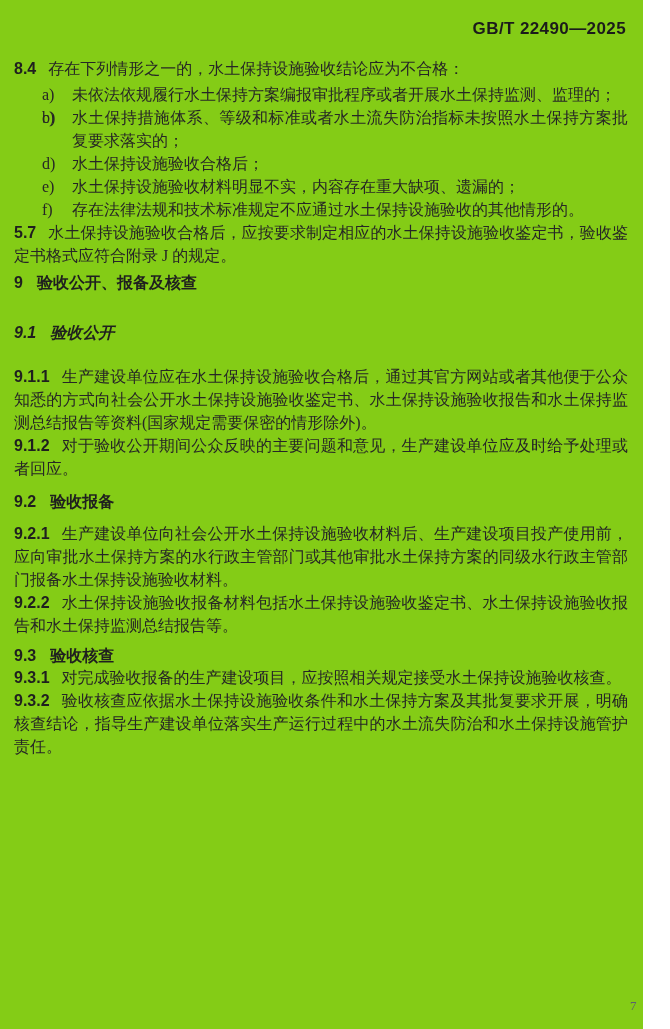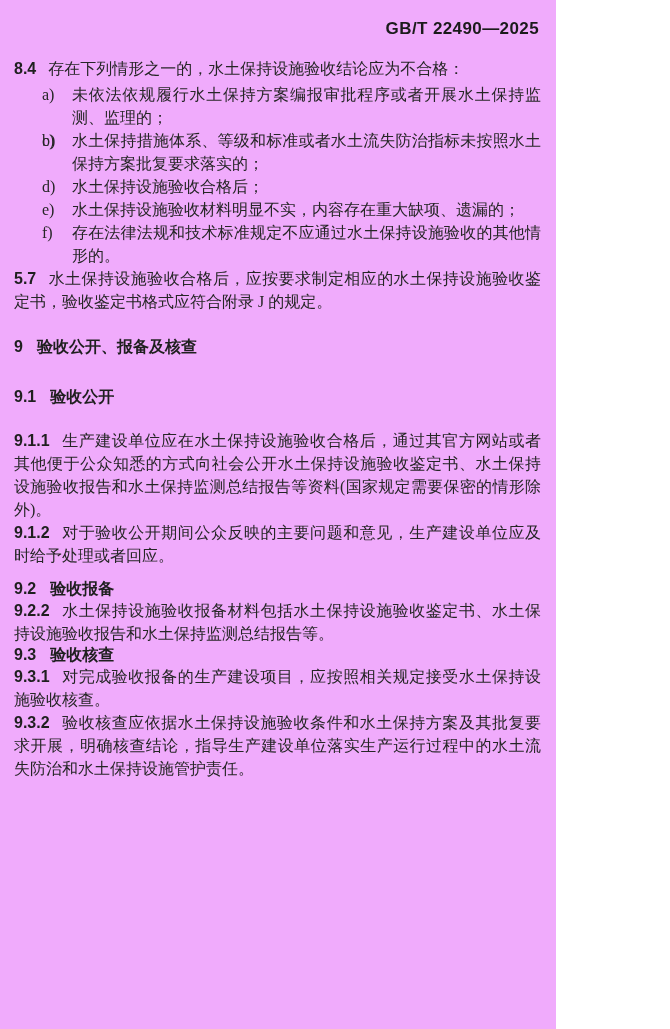--- a/index.html
+++ b/index.html
@@ -1,21 +1,21 @@
 <!DOCTYPE html>
 <html><head>
 <meta charset="utf-8">
 <style>
   * { margin: 0; padding: 0; box-sizing: border-box; }
   html, body { background: #ffffff; }
   .page {
     position: relative;
-    width: 556px;
+    width: 643px;
     height: 1029px;
-    background: #f0abfc;
+    background: #84cc16;
     font-family: "Liberation Serif", "DejaVu Serif", serif;
     color: #262626;
     overflow: hidden;
   }
   .content {
     position: absolute;
     left: 14px;
     right: 15px;
     top: 0;
   }
@@ -62,24 +62,24 @@
     font-size: 16px;
   }
   h2.section-heading, h3.subsection-heading {
     font-family: "Liberation Sans", "DejaVu Sans", sans-serif;
     font-weight: 700;
     font-size: 16px;
     line-height: 20px;
     color: #1f1f1f;
   }
   .section-num { padding-right: 14px; }
-  .h-9   { margin-top: 24px; }
-  .h-91  { margin-top: 30px; }
+  .h-9   { margin-top: 6px; }
+  .h-91  { margin-top: 30px; font-style: italic; }
   .h-92  { margin-top: 12px; }
-  .h-93  { }
+  .h-93  { margin-top: 9px; }
   .p-911 { margin-top: 22px; }
   .p-921 { margin-top: 10px; }
   .p-931 { margin-top: 0; }
   .page-number {
     position: absolute;
     left: 630px;
     top: 998px;
     font-size: 13px;
     line-height: 16px;
     color: #5a6170;
@@ -110,20 +110,21 @@
     <h2 class="section-heading h-9"><span class="section-num">9</span><span>验收公开、报备及核查</span></h2>
 
     <h3 class="subsection-heading h-91"><span class="section-num">9.1</span><span>验收公开</span></h3>
 
     <p class="clause p-911"><span class="clause-num">9.1.1</span><span>生产建设单位应在水土保持设施验收合格后，通过其官方网站或者其他便于公众知悉的方式向社会公开水土保持设施验收鉴定书、水土保持设施验收报告和水土保持监测总结报告等资料(国家规定需要保密的情形除外)。</span></p>
 
     <p class="clause"><span class="clause-num">9.1.2</span><span>对于验收公开期间公众反映的主要问题和意见，生产建设单位应及时给予处理或者回应。</span></p>
 
     <h3 class="subsection-heading h-92"><span class="section-num">9.2</span><span>验收报备</span></h3>
 
+    <p class="clause p-921"><span class="clause-num">9.2.1</span><span>生产建设单位向社会公开水土保持设施验收材料后、生产建设项目投产使用前，应向审批水土保持方案的水行政主管部门或其他审批水土保持方案的同级水行政主管部门报备水土保持设施验收材料。</span></p>
 
     <p class="clause"><span class="clause-num">9.2.2</span><span>水土保持设施验收报备材料包括水土保持设施验收鉴定书、水土保持设施验收报告和水土保持监测总结报告等。</span></p>
 
     <h3 class="subsection-heading h-93"><span class="section-num">9.3</span><span>验收核查</span></h3>
 
     <p class="clause p-931"><span class="clause-num">9.3.1</span><span>对完成验收报备的生产建设项目，应按照相关规定接受水土保持设施验收核查。</span></p>
 
     <p class="clause"><span class="clause-num">9.3.2</span><span>验收核查应依据水土保持设施验收条件和水土保持方案及其批复要求开展，明确核查结论，指导生产建设单位落实生产运行过程中的水土流失防治和水土保持设施管护责任。</span></p>
 
   </div>

